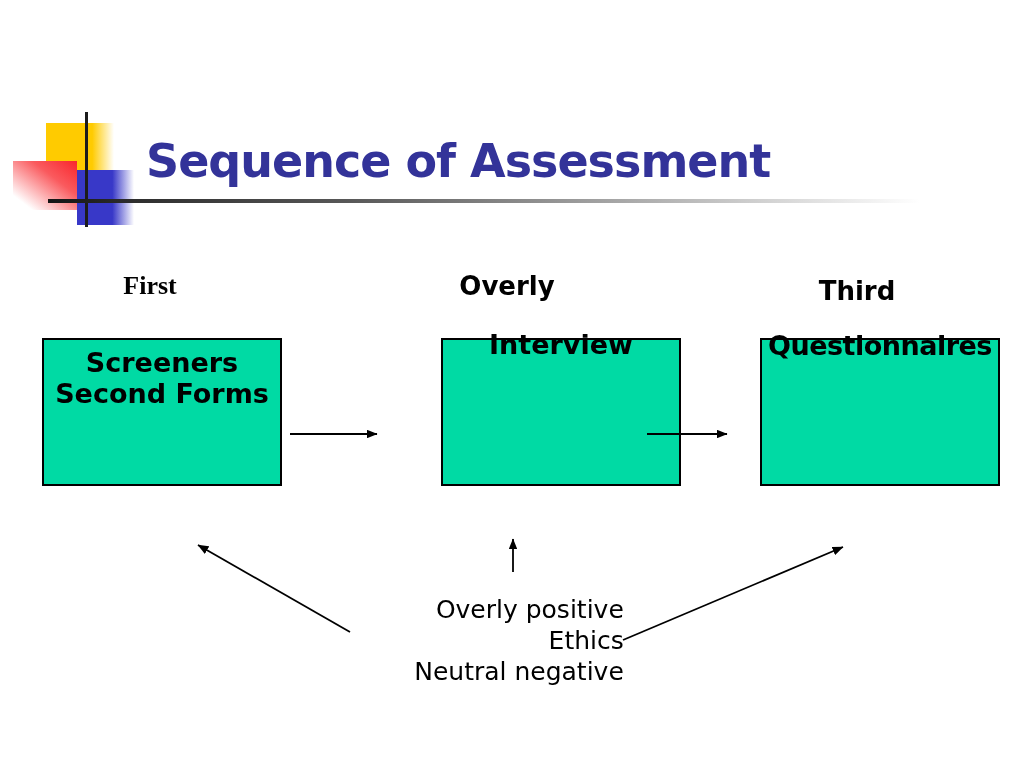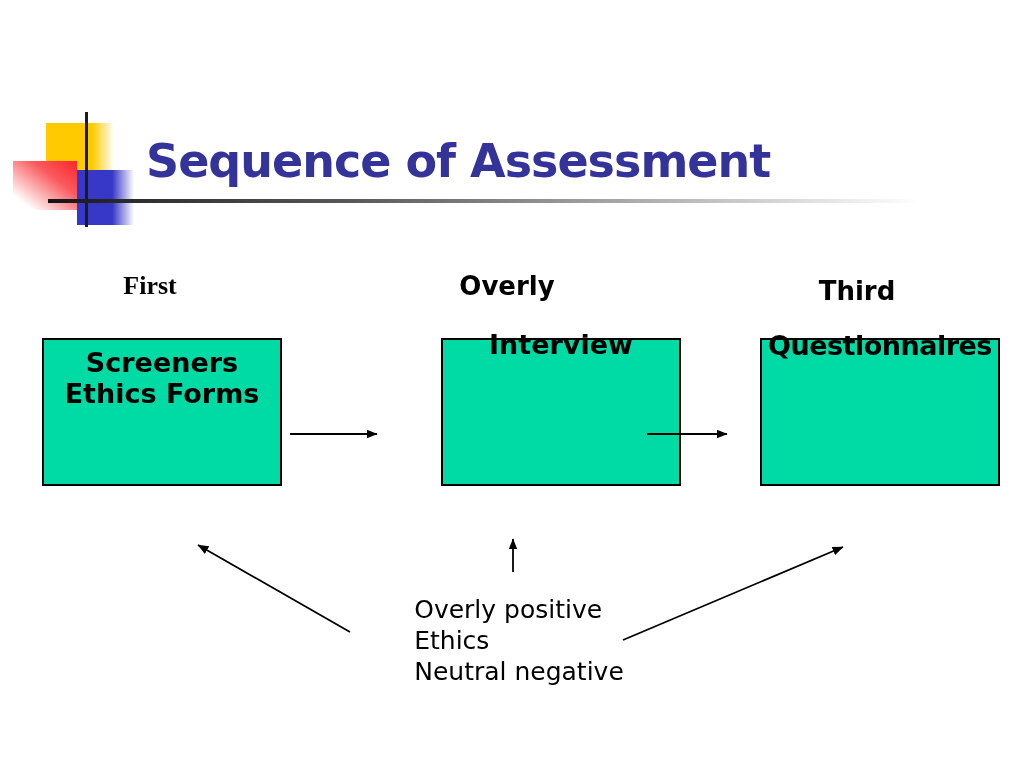--- a/index.html
+++ b/index.html
@@ -42,21 +42,21 @@
   .box-1{left:42px;}
   .box-2{left:393px;margin-left:48px;}
   .box-3{left:760px;}
   .box-1 .box-text{transform:translateY(7px);}
   .box-2 .box-text{transform:translateY(-11px);}
   .box-3 .box-text{transform:translateY(-10px);letter-spacing:-0.5px;}
   .box-line{display:block;}
   
   .note{
     position:absolute;left:519px;top:594px;transform:translateX(-50%);
-    text-align:left;font-size:25px;line-height:31px;font-weight:normal;white-space:nowrap;
+    text-align:right;font-size:25px;line-height:31px;font-weight:normal;white-space:nowrap;
   }
   
   .arrows{position:absolute;left:0;top:0;width:1024px;height:768px;pointer-events:none;}
   .arrows line{stroke:#000;stroke-width:1.8px;}
   .arrows .ah{fill:#000;}
 </style>
 </head>
 <body>
 
 <div class="slide">
@@ -69,21 +69,21 @@
 
   <h1 class="title">Sequence of Assessment</h1>
 
   <div class="order-label order-first">First</div>
   <div class="order-label order-second">Overly</div>
   <div class="order-label order-third">Third</div>
 
   <div class="box box-1">
     <div class="box-text">
       <span class="box-line">Screeners</span>
-      <span class="box-line">Ethics Forms</span>
+      <span class="box-line">Second Forms</span>
     </div>
   </div>
   <div class="box box-2">
     <div class="box-text">
       <span class="box-line">Interview</span>
     </div>
   </div>
   <div class="box box-3">
     <div class="box-text">
       <span class="box-line">Questionnaires</span>

